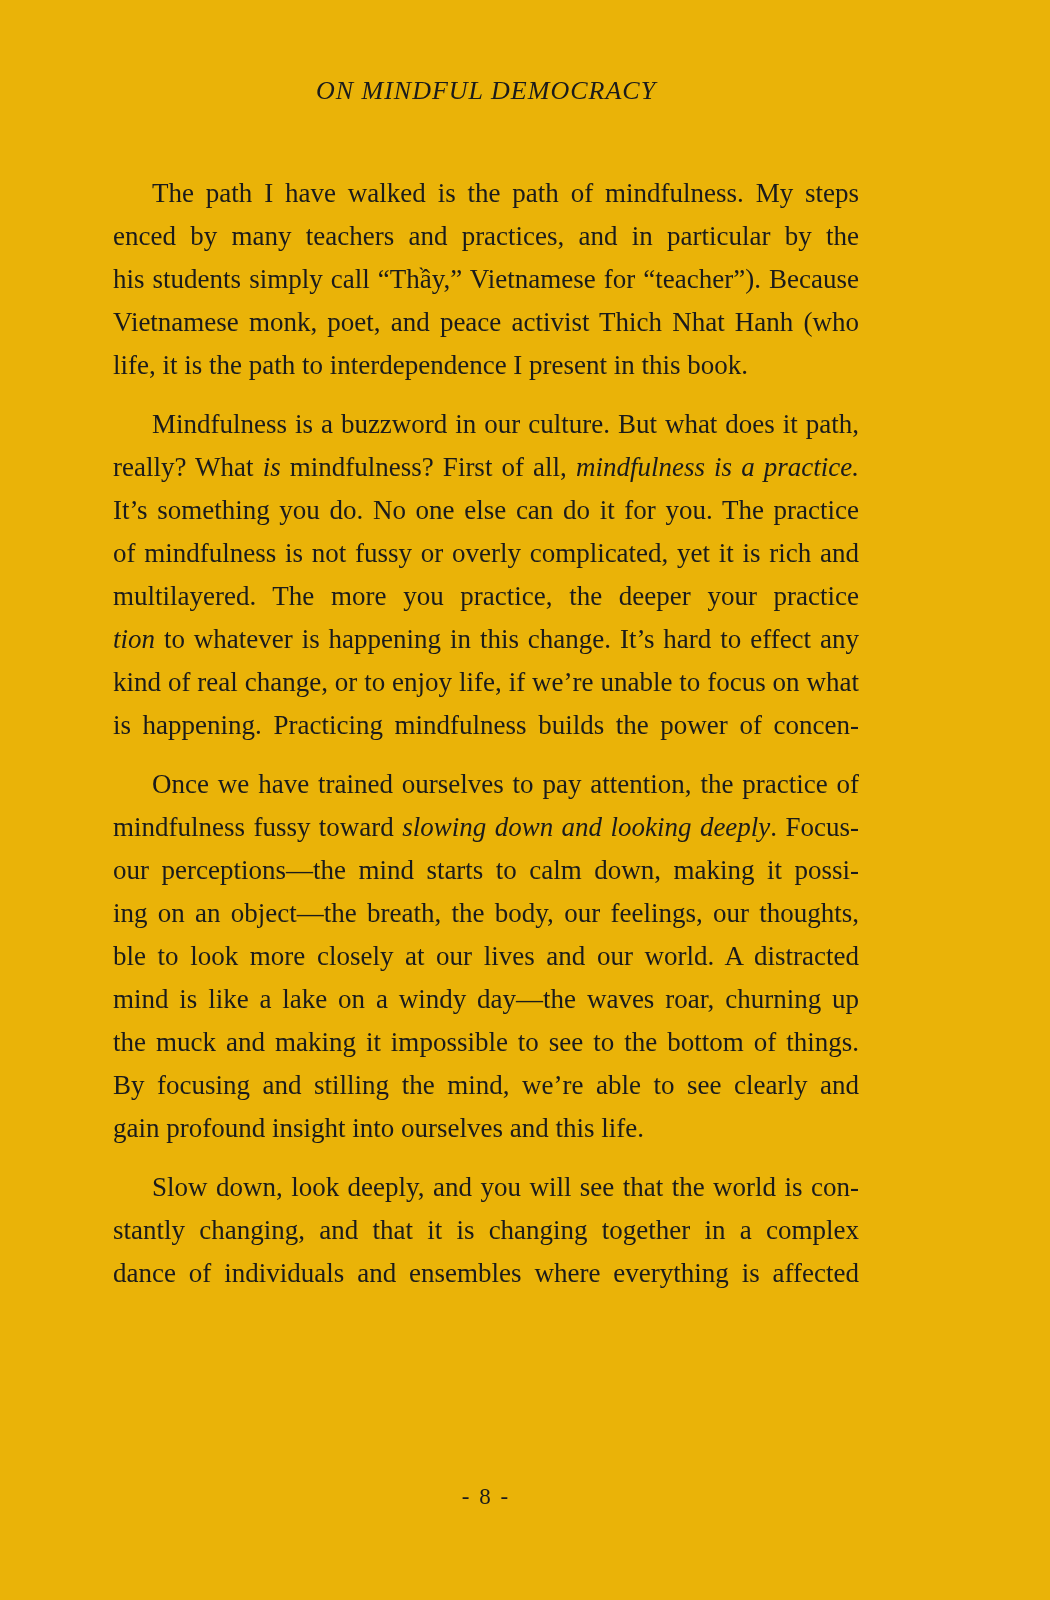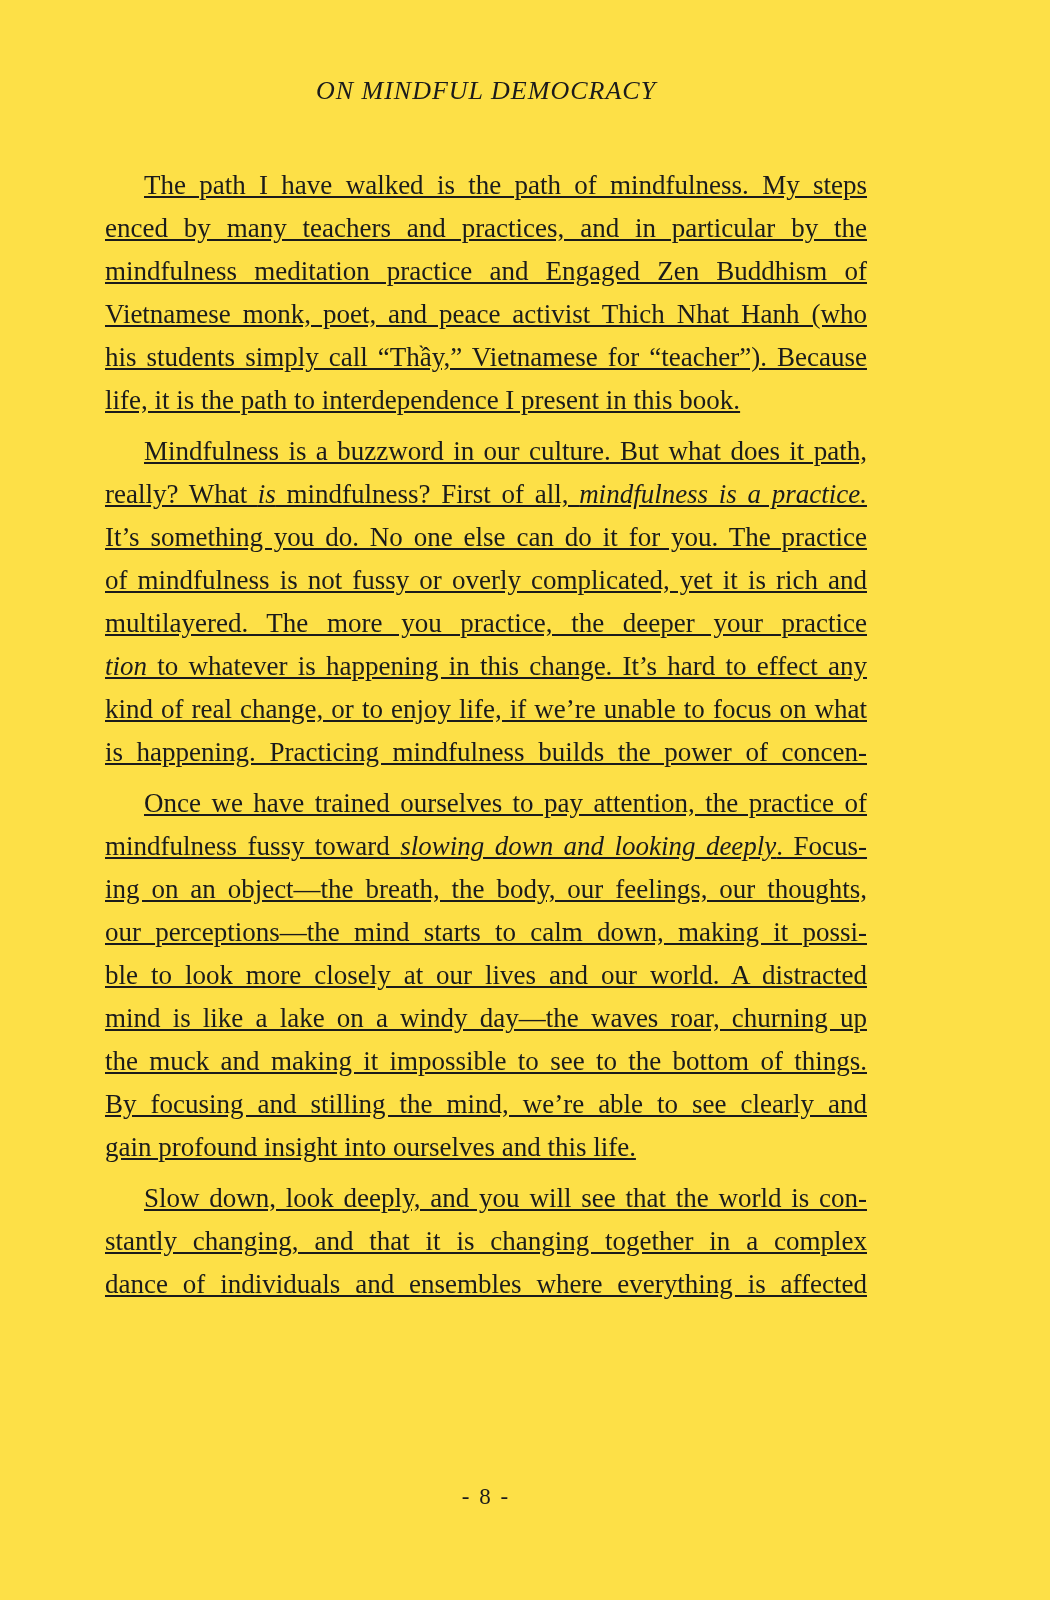--- a/index.html
+++ b/index.html
@@ -4,21 +4,21 @@
 <style>
   html, body {
     margin: 0;
     padding: 0;
     background: #ffffff;
   }
   .page {
     position: relative;
     width: 1050px;
     height: 1600px;
-    background: #fde047;
+    background: #eab308;
     font-family: "Liberation Serif", serif;
     color: #1b1b1b;
     overflow: hidden;
   }
   .running-header {
     position: absolute;
     top: 76px;
     left: 97px;
     width: 778px;
     text-align: center;
@@ -28,21 +28,21 @@
     white-space: nowrap;
   }
   .body-text {
     position: absolute;
     top: 156px;
     left: 97px;
     width: 778px;
     font-size: 27px;
     line-height: 43px;
   }
-  .para { margin: 8px; text-decoration: underline; }
+  .para { margin: 16px; }
   .line {
     text-align: justify;
     text-align-last: justify;
   }
   .line.last {
     text-align-last: left;
   }
   .line.indent {
     text-indent: 39px;
   }
@@ -62,40 +62,39 @@
 </head>
 <body>
 
 <div class="page">
   <div class="running-header">ON MINDFUL DEMOCRACY</div>
 
   <div class="body-text">
       <div class="para">
         <div class="line indent"><span>The path I have walked is the path of mindfulness. My steps</span></div>
         <div class="line"><span>enced by many teachers and practices, and in particular by the</span></div>
-        <div class="line"><span>mindfulness meditation practice and Engaged Zen Buddhism of</span></div>
+        <div class="line"><span>his students simply call “Thầy,” Vietnamese for “teacher”). Because</span></div>
         <div class="line"><span>Vietnamese monk, poet, and peace activist Thich Nhat Hanh (who</span></div>
-        <div class="line"><span>his students simply call “Thầy,” Vietnamese for “teacher”). Because</span></div>
         <div class="line last"><span>life, it is the path to interdependence I present in this book.</span></div>
       </div>
       <div class="para">
         <div class="line indent"><span>Mindfulness is a buzzword in our culture. But what does it path,</span></div>
         <div class="line"><span>really? What </span><i>is</i><span> mindfulness? First of all, </span><i>mindfulness is a practice.</i></div>
         <div class="line"><span>It’s something you do. No one else can do it for you. The practice</span></div>
         <div class="line"><span>of mindfulness is not fussy or overly complicated, yet it is rich and</span></div>
         <div class="line"><span>multilayered. The more you practice, the deeper your practice</span></div>
         <div class="line"><i>tion</i><span> to whatever is happening in this change. It’s hard to effect any</span></div>
         <div class="line"><span>kind of real change, or to enjoy life, if we’re unable to focus on what</span></div>
         <div class="line"><span>is happening. Practicing mindfulness builds the power of concen-</span></div>
       </div>
       <div class="para">
         <div class="line indent"><span>Once we have trained ourselves to pay attention, the practice of</span></div>
         <div class="line"><span>mindfulness fussy toward </span><i>slowing down and looking deeply</i><span>. Focus-</span></div>
+        <div class="line"><span>our perceptions—the mind starts to calm down, making it possi-</span></div>
         <div class="line"><span>ing on an object—the breath, the body, our feelings, our thoughts,</span></div>
-        <div class="line"><span>our perceptions—the mind starts to calm down, making it possi-</span></div>
         <div class="line"><span>ble to look more closely at our lives and our world. A distracted</span></div>
         <div class="line"><span>mind is like a lake on a windy day—the waves roar, churning up</span></div>
         <div class="line"><span>the muck and making it impossible to see to the bottom of things.</span></div>
         <div class="line"><span>By focusing and stilling the mind, we’re able to see clearly and</span></div>
         <div class="line last"><span>gain profound insight into ourselves and this life.</span></div>
       </div>
       <div class="para">
         <div class="line indent"><span>Slow down, look deeply, and you will see that the world is con-</span></div>
         <div class="line"><span>stantly changing, and that it is changing together in a complex</span></div>
         <div class="line"><span>dance of individuals and ensembles where everything is affected</span></div>

